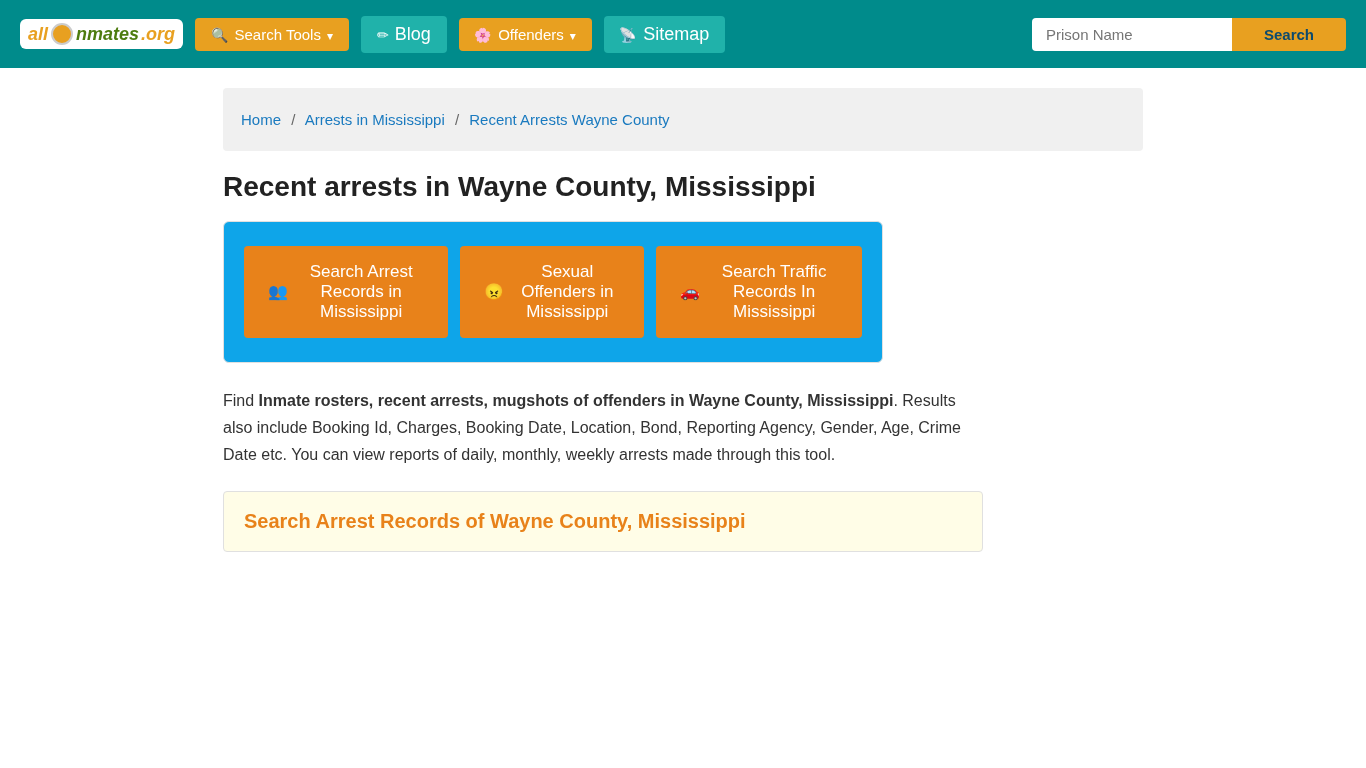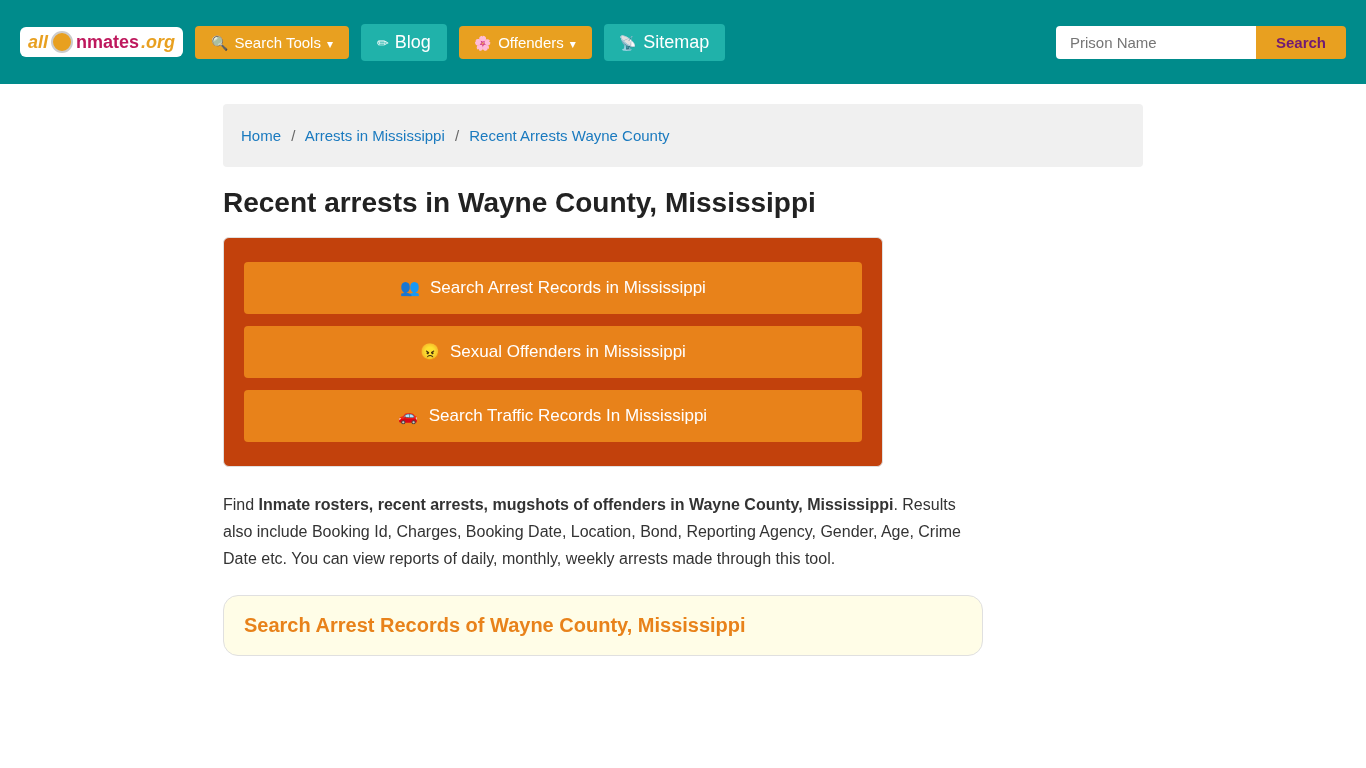--- a/index.html
+++ b/index.html
@@ -5,36 +5,36 @@
     * { margin: 0; padding: 0; box-sizing: border-box; }
     body { font-family: Arial, sans-serif; font-size: 16px; color: #333; background: #fff; }
 
     
     .header {
       background-color: #008B8B;
       padding: 10px 20px;
       display: flex;
       align-items: center;
       gap: 12px;
-      height: 84px;
+      height: 68px;
     }
     .logo-box {
       background: #fff;
       border-radius: 6px;
       padding: 4px 8px;
       display: flex;
       align-items: center;
       gap: 2px;
       font-weight: bold;
       font-size: 18px;
       color: #333;
       white-space: nowrap;
     }
     .logo-all { color: #e8a020; font-style: italic; }
-    .logo-inmates { color: #be185d; }
+    .logo-inmates { color: #4d7c0f; font-style: italic; }
     .logo-org { color: #e8a020; font-style: italic; }
     .nav-btn {
       background: #e8a020;
       color: #fff;
       border: none;
       border-radius: 4px;
       padding: 8px 16px;
       font-size: 15px;
       cursor: pointer;
       display: flex;
@@ -60,23 +60,23 @@
       padding: 8px 14px;
       font-size: 15px;
       border: none;
       border-radius: 4px 0 0 4px;
       width: 200px;
       outline: none;
       color: #999;
     }
     .search-btn {
       background: #e8a020;
-      color: #701a75;
-      border: none;
-      padding: 8px 20px;
+      color: #0c4a6e;
+      border: none;
+      padding: 8px 32px;
       font-size: 15px;
       font-weight: bold;
       cursor: pointer;
       border-radius: 0 4px 4px 0;
     }
     .search-group { display: flex; }
 
     
     .main { max-width: 960px; margin: 0 auto; padding: 20px; }
 
@@ -97,27 +97,27 @@
     
     .page-title {
       font-size: 28px;
       font-weight: bold;
       color: #222;
       margin-bottom: 18px;
     }
 
     
     .action-box {
-      background: #c2410c;
+      background: #0ea5e9;
       border: 1px solid #e0e0e0;
       border-radius: 6px;
       padding: 24px 20px;
       margin-bottom: 24px;
       display: flex;
-      flex-direction: column;
+      flex-direction: row;
       gap: 12px;
       max-width: 660px;
     }
     .action-btn {
       background: #e8821a;
       color: #fff;
       border: none;
       border-radius: 4px;
       padding: 16px 24px;
       font-size: 17px;
@@ -137,21 +137,21 @@
       line-height: 1.7;
       margin-bottom: 22px;
       max-width: 760px;
     }
     .description strong { font-weight: bold; margin-top: 46px; }
 
     
     .bottom-section {
       background: #fffde7;
       border: 1px solid #e0e0e0;
-      border-radius: 15px;
+      border-radius: 4px;
       padding: 18px 20px;
       max-width: 760px;
     }
     .bottom-section-title {
       color: #e8821a;
       font-size: 20px;
       font-weight: bold;
     }
 
     

